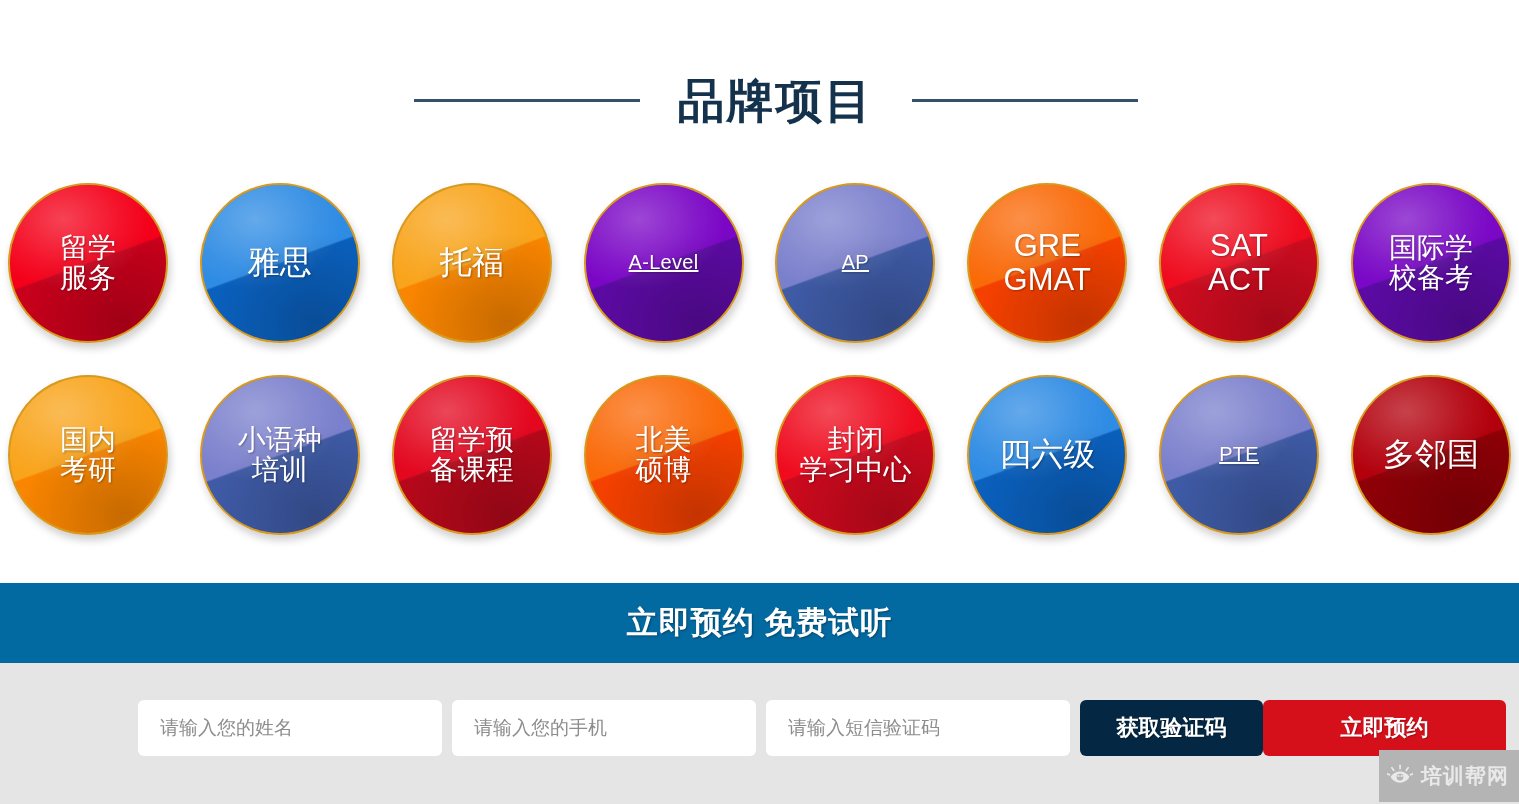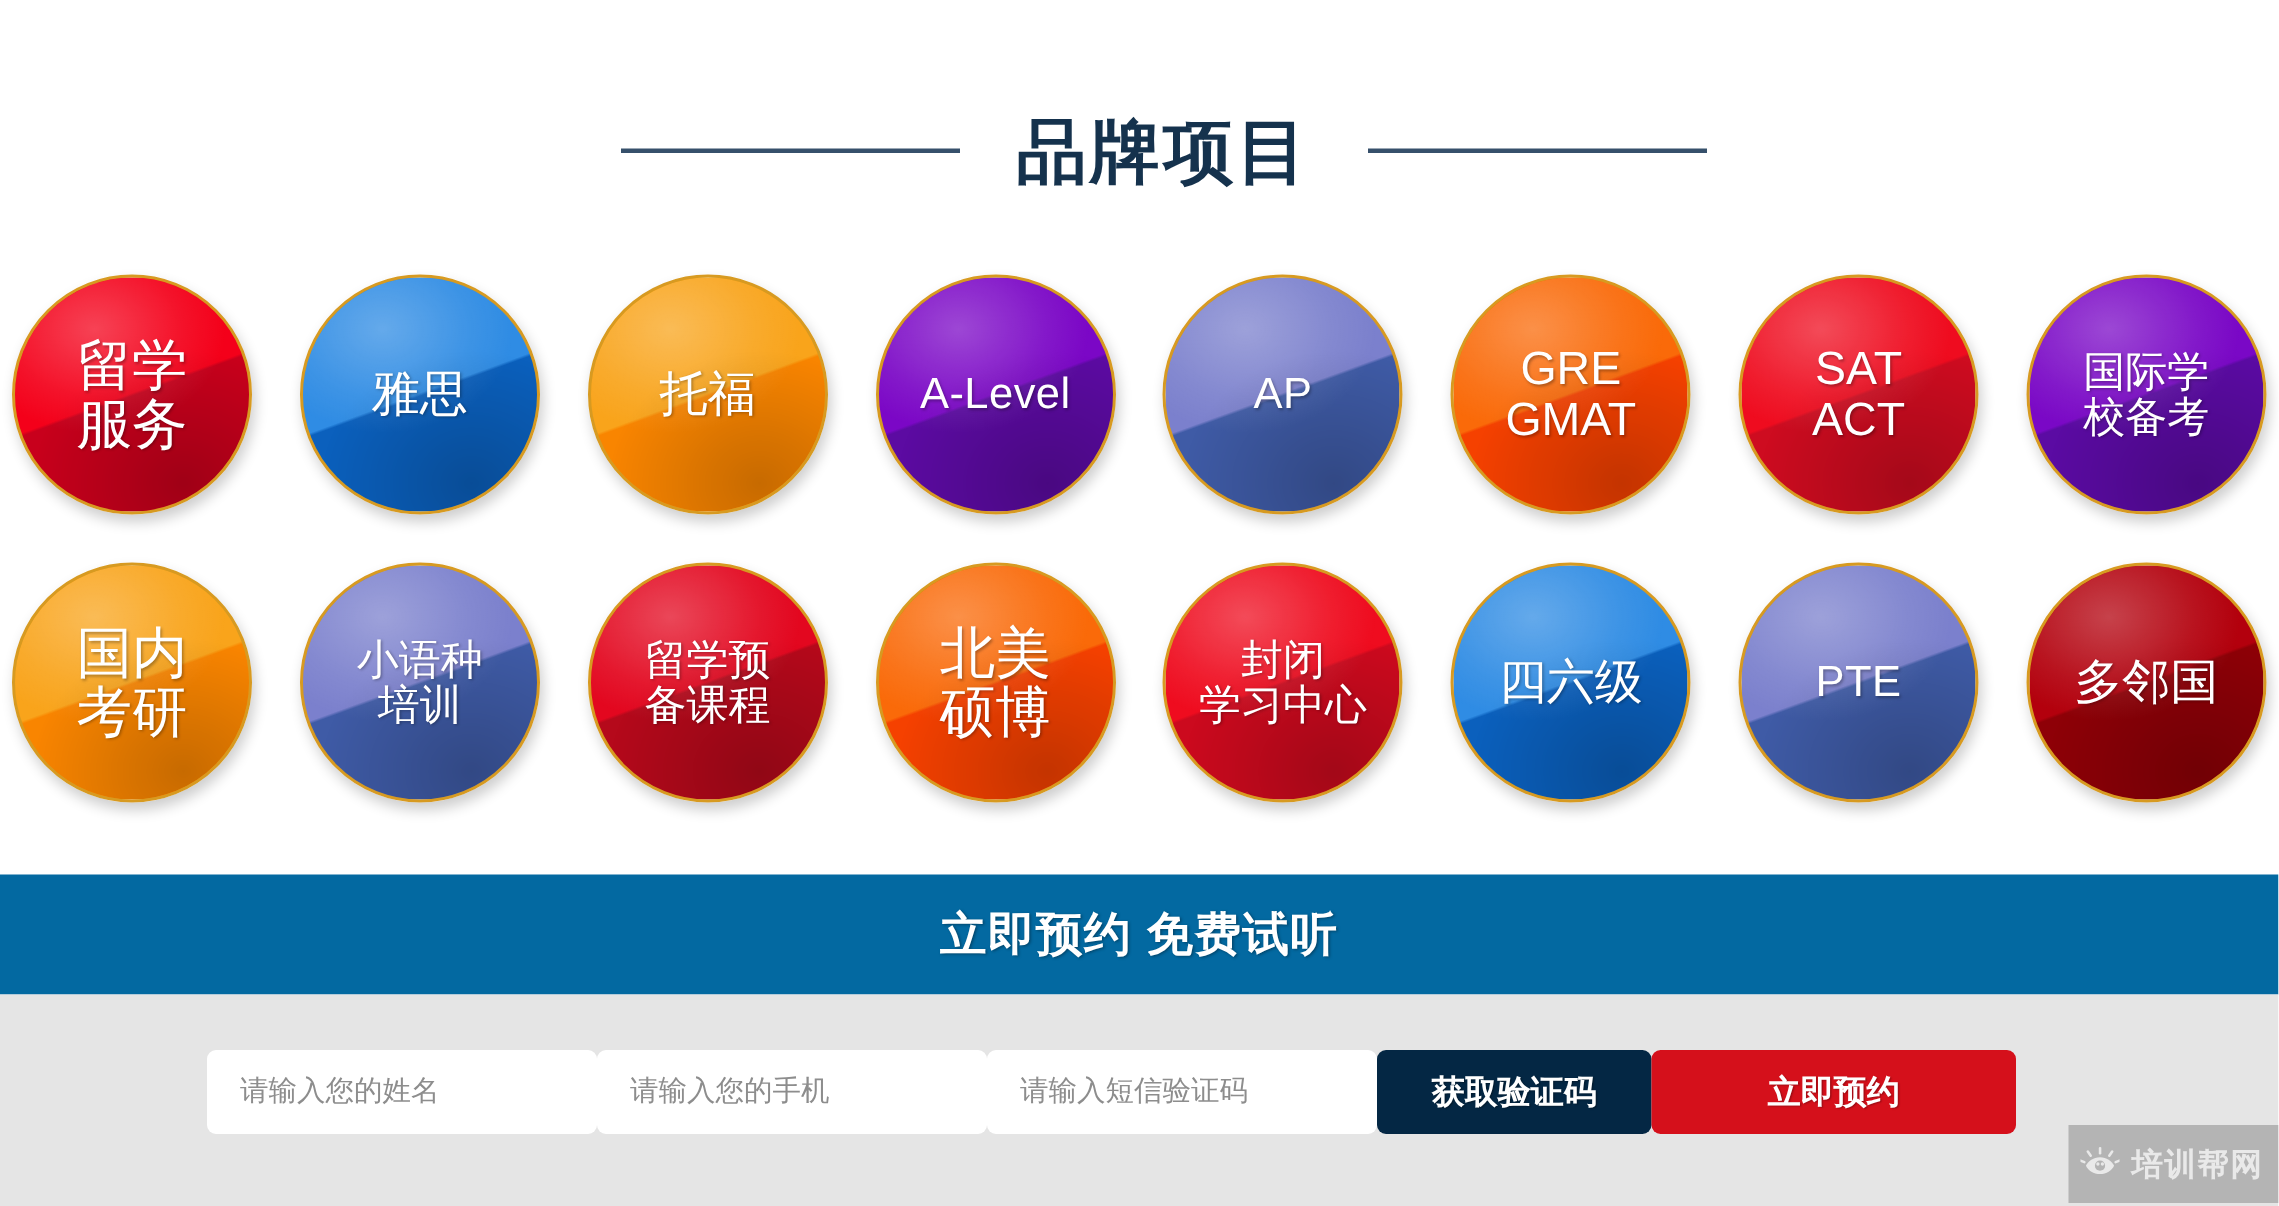--- a/index.html
+++ b/index.html
@@ -44,24 +44,24 @@
     position:absolute; inset:0; border-radius:50%;
     pointer-events:none;
   }
   .bubble .label{
     position:relative; z-index:3;
     color:#ffffff; text-align:center; line-height:1.06;
     font-weight:400;
     text-shadow: 1px 1px 2px rgba(0,0,0,0.30);
     padding:0 6px;
   }
-  .label.cjk-2l{ font-size:37px; }
+  .label.cjk-2l{ font-size:28px; }
   .label.cjk-1l{ font-size:32px; }
   .label.cjk-small{ font-size:28px; }
-  .label.lat{ font-size:29px; letter-spacing:.3px; }
+  .label.lat{ font-size:20px; letter-spacing:.3px;text-decoration:underline; }
   .label.lat-2l{ font-size:31px; line-height:1.1; }
 
   
   .cta-banner{
     position:absolute; left:0; top:583px; width:1519px; height:80px;
     background:#0369a1;
     display:flex; align-items:center; justify-content:center;
   }
   .cta-banner-text{
     color:#ffffff; font-size:31px; font-weight:700; letter-spacing:1px;
@@ -71,22 +71,22 @@
   
   .form-strip{
     position:absolute; left:0; top:663px; width:1519px; height:141px;
     background:#e5e5e5;
   }
   .form-inner{
     position:absolute; left:138px; top:37px;
     display:flex; align-items:center; gap:0;
   }
   .fld{
-    width:260px; height:56px; background:#ffffff; border:none;
-    border-radius:6px; 
+    width:304px; height:56px; background:#ffffff; border:none;
+    border-radius:6px; margin-right:10px;
     font-size:19px; color:#7b7b7b; padding:0 22px;
     font-family:"Liberation Sans","DejaVu Sans",sans-serif;
     outline:none;
   }
   .fld::placeholder{ color:#8d8d8d; opacity:1; }
   .btn{
     height:56px; border:none; border-radius:6px; cursor:pointer;
     font-size:22px; font-weight:700; color:#fff;
     font-family:"Liberation Sans","DejaVu Sans",sans-serif;
   }

